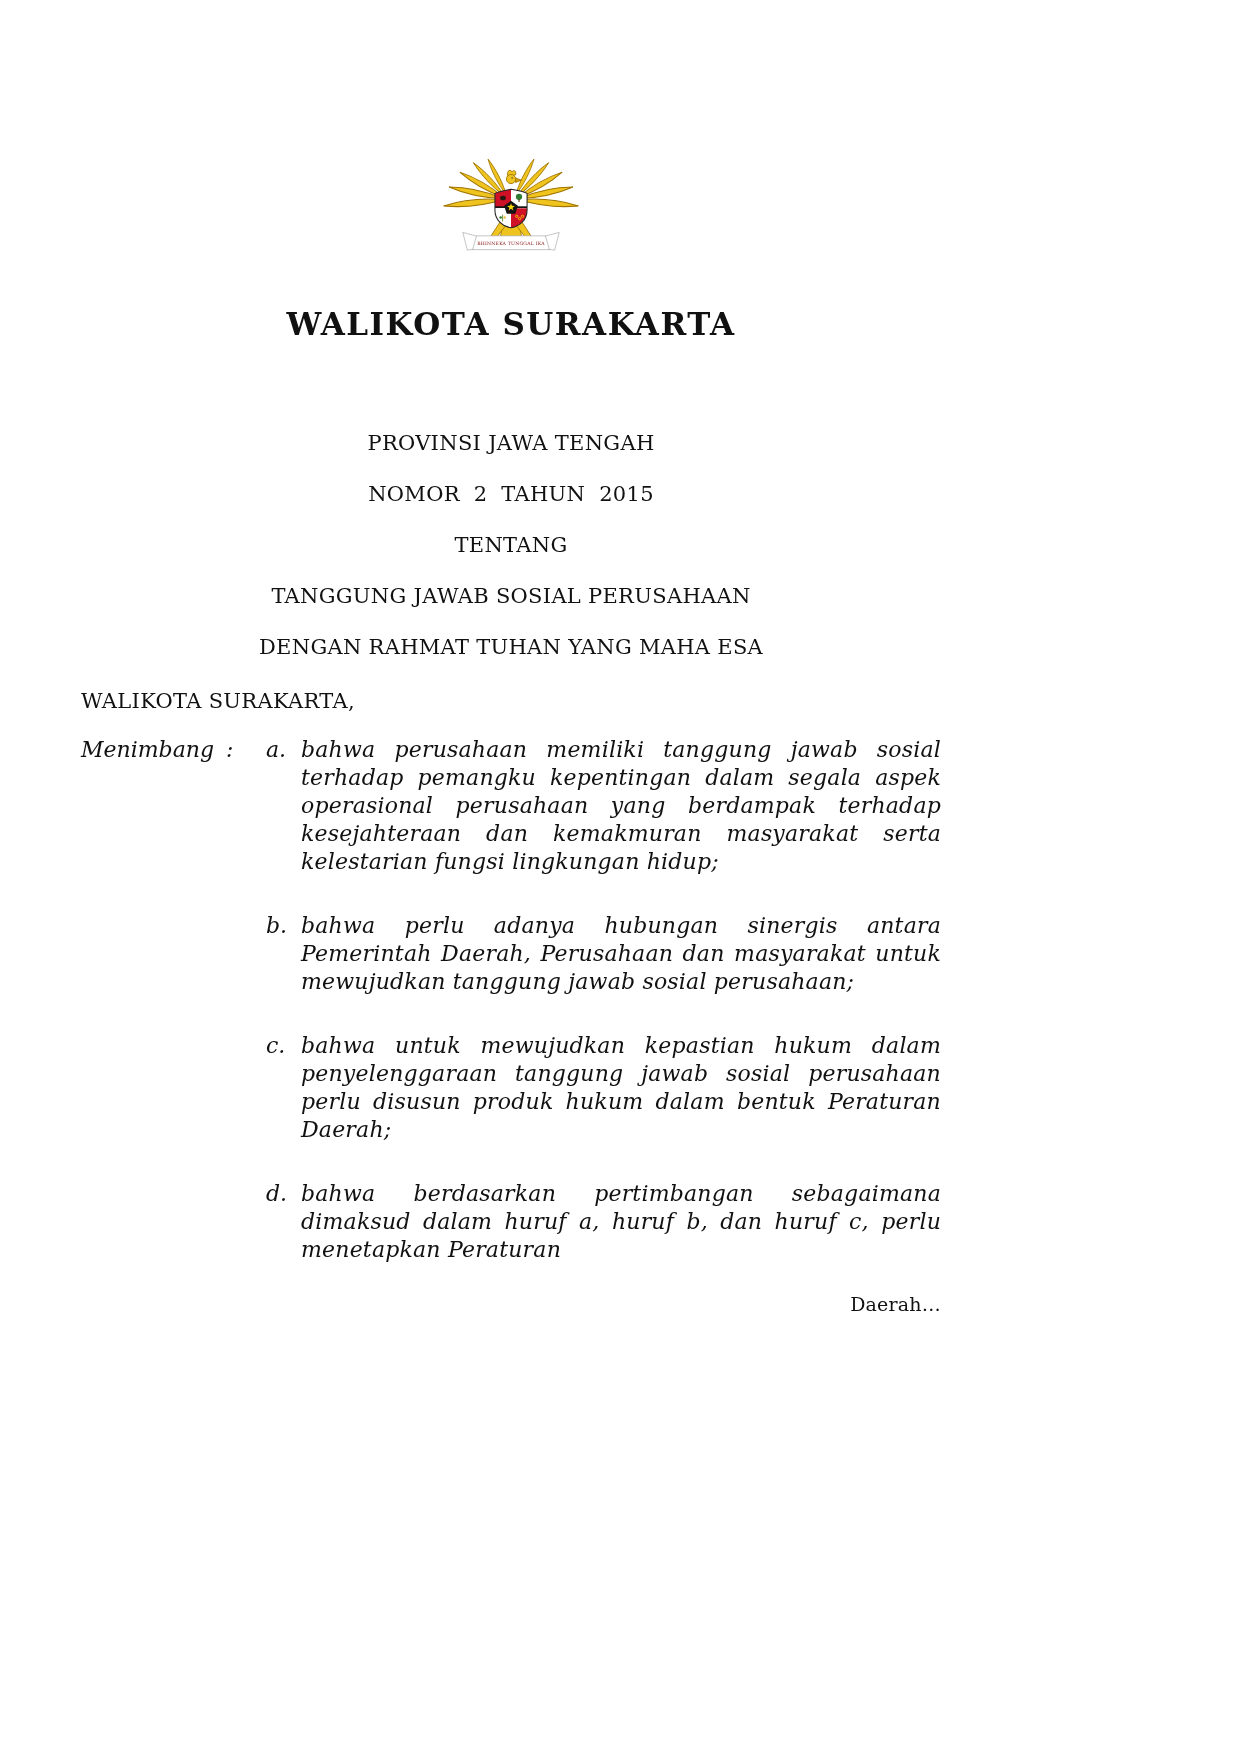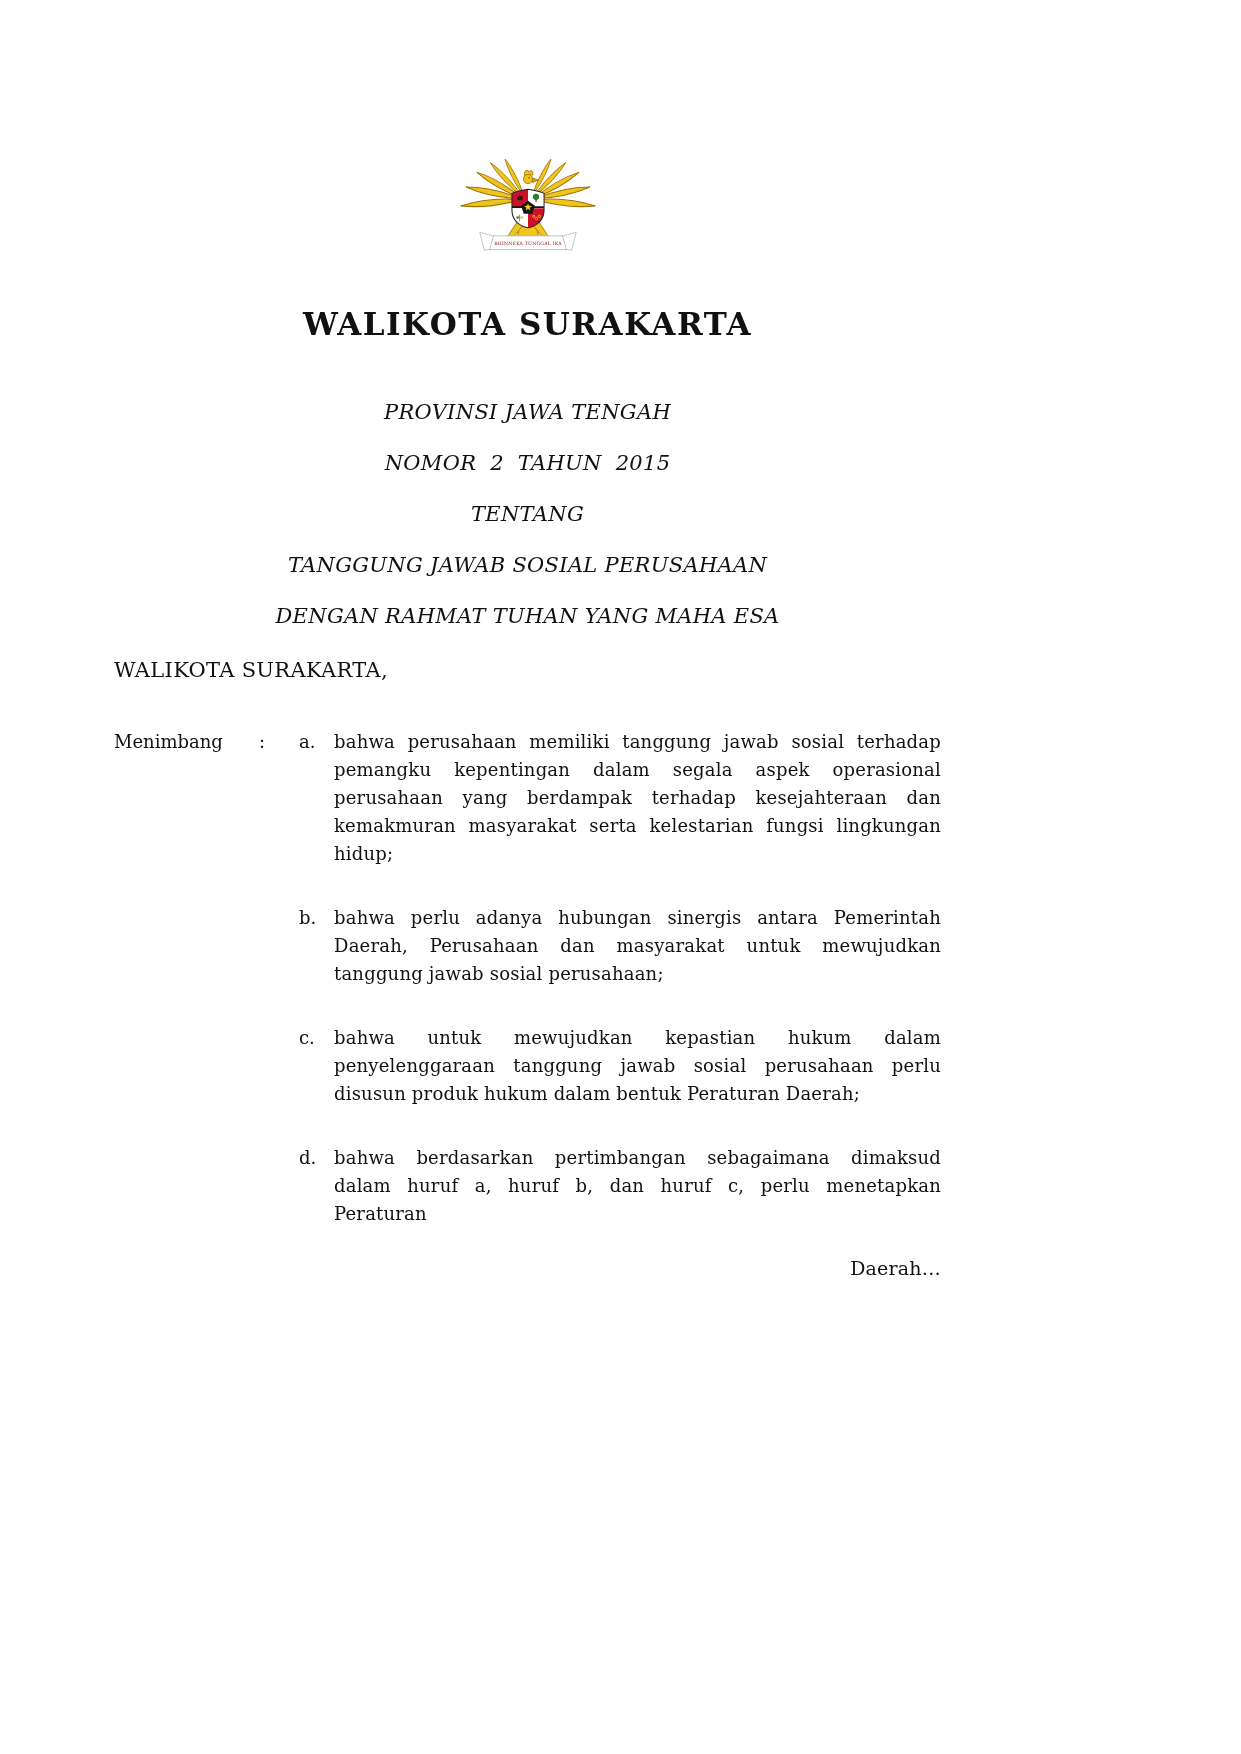--- a/index.html
+++ b/index.html
@@ -5,52 +5,53 @@
   * { margin:0; padding:0; box-sizing:border-box; }
   html,body { background:#ffffff; }
   .page {
     position:relative;
     width:1241px;
     height:1754px;
     margin:0 auto;
     background:#ffffff;
     color:#111111;
     font-family:"DejaVu Serif","Liberation Serif",serif;
-    padding:140px 300px 0 114px;
+    padding:140px 300px 0 81px;
     overflow:hidden;
   }
   .emblem { text-align:center; height:134px; }
   .emblem svg { display:inline-block; }
   .doc-title {
     text-align:center;
     font-size:31px;
     font-weight:700;
     letter-spacing:1.5px;
     margin-top:30px;
     line-height:40px;
   }
-  .header-lines { margin-top:54px; text-align:center;font-style:italic; }
+  .header-lines { margin-top:85px; text-align:center; }
   .header-lines p {
     font-size:21px;
     line-height:28px;
     margin-bottom:23px;
     letter-spacing:0.3px;
     white-space:pre-wrap;
   }
   .salutation {
     font-size:21px;
     line-height:28px;
     margin-top:26px;
     letter-spacing:0.3px;
   }
   .considering {
     display:flex;
-    margin-top:44px;
-    font-size:18px;
+    margin-top:21px;
+    font-size:22px;
     line-height:28px;
+    font-style:italic;
   }
   .c-label { width:145px; flex:none; }
   .c-colon { width:40px; flex:none; }
   .c-items { flex:1; min-width:0; }
   .c-item { display:flex; margin-bottom:36px; }
   .c-item:last-child { margin-bottom:0; }
   .c-letter { width:35px; flex:none; }
   .c-text { flex:1; text-align:justify; letter-spacing:0.2px; }
   .catchword {
     text-align:right;

